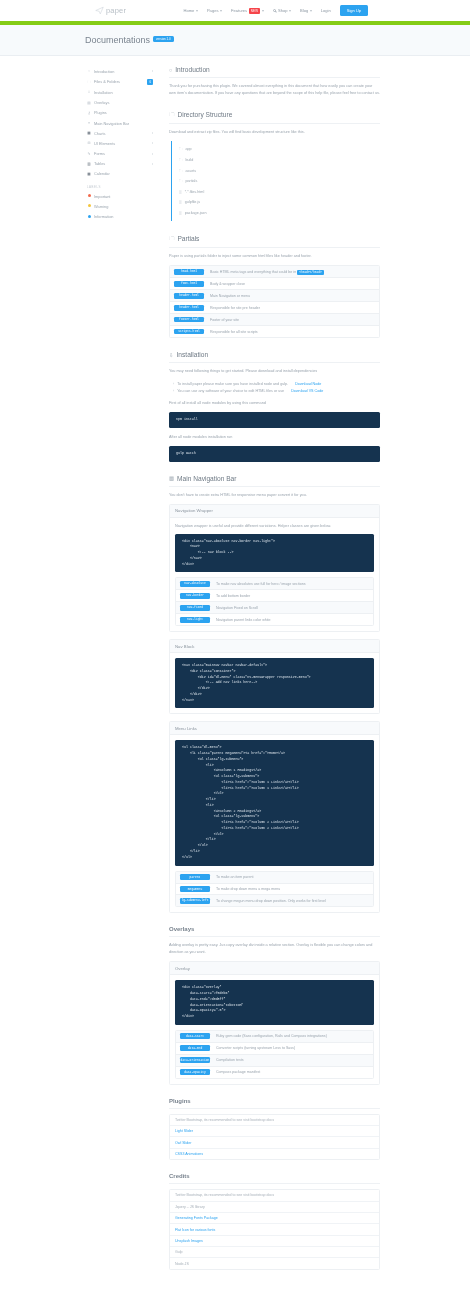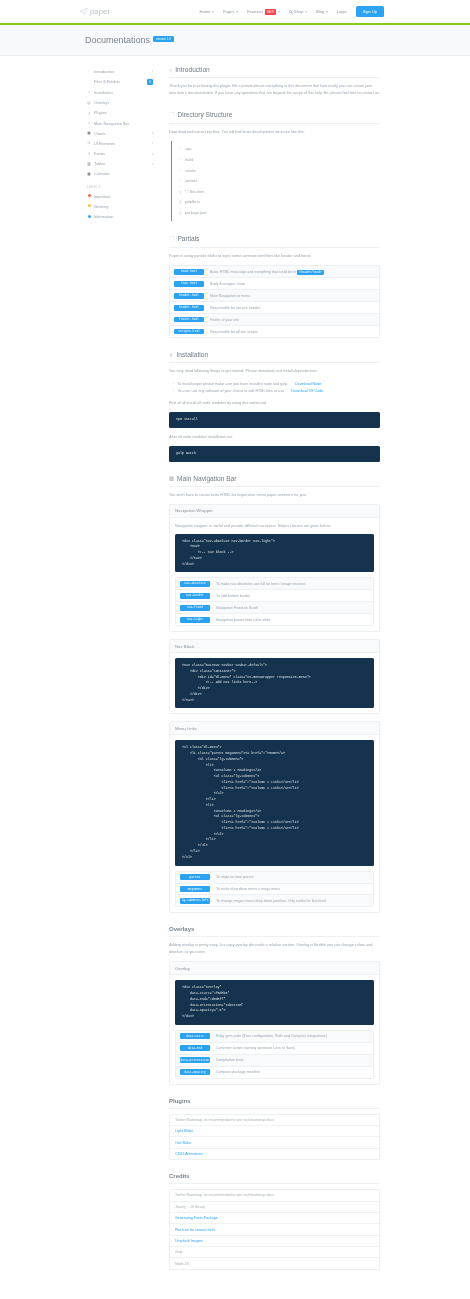--- a/index.html
+++ b/index.html
@@ -6,22 +6,22 @@
   body {
     width: 470px; height: 1299px;
     font-family: "Liberation Sans", sans-serif;
     background: #ffffff;
     color: #5a6672;
     font-size: 4.2px;
     overflow: hidden;
   }
   
   .topnav {
-    height: 25px; background: #fff; border-bottom: 2px solid #84cc16;
-    display: flex; align-items: center; padding: 0 16px;
+    height: 25px; background: #fff; border-bottom: 4px solid #84cc16;
+    display: flex; align-items: center; padding: 0 32px;
   }
   .brand { display: flex; align-items: center; gap: 2px; margin-left: 63px; }
   .brand-mark { width: 9px; height: 9px; }
   .brand-text { font-size: 7.5px; color: #b9c0c7; letter-spacing: .2px; }
   .nav-right { margin-left: auto; display: flex; align-items: center; gap: 9px; margin-right: 70px; }
   .nav-item { display: flex; align-items: center; gap: 1.5px; font-size: 4.1px; color: #8d98a3; white-space: nowrap; }
   .caret { width: 0; height: 0; border-left: 1.6px solid transparent; border-right: 1.6px solid transparent; border-top: 2px solid #b8c0c8; }
   .badge-new { background: #f5444a; color: #fff; font-size: 2.9px; padding: 1px 2.2px; border-radius: 1px; letter-spacing: .2px; }
   .search-ic { width: 3.6px; height: 3.6px; border: .6px solid #b0b8c0; border-radius: 50%; position: relative; }
   .search-ic::after { content:""; position:absolute; width:1.6px; height:.6px; background:#b0b8c0; transform: rotate(45deg); right:-1.2px; bottom:.1px; }

